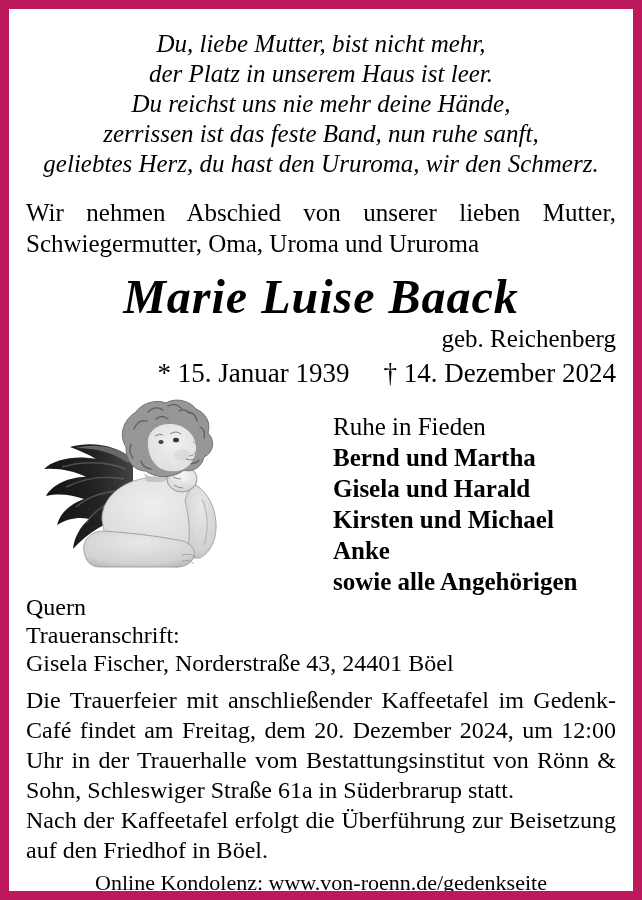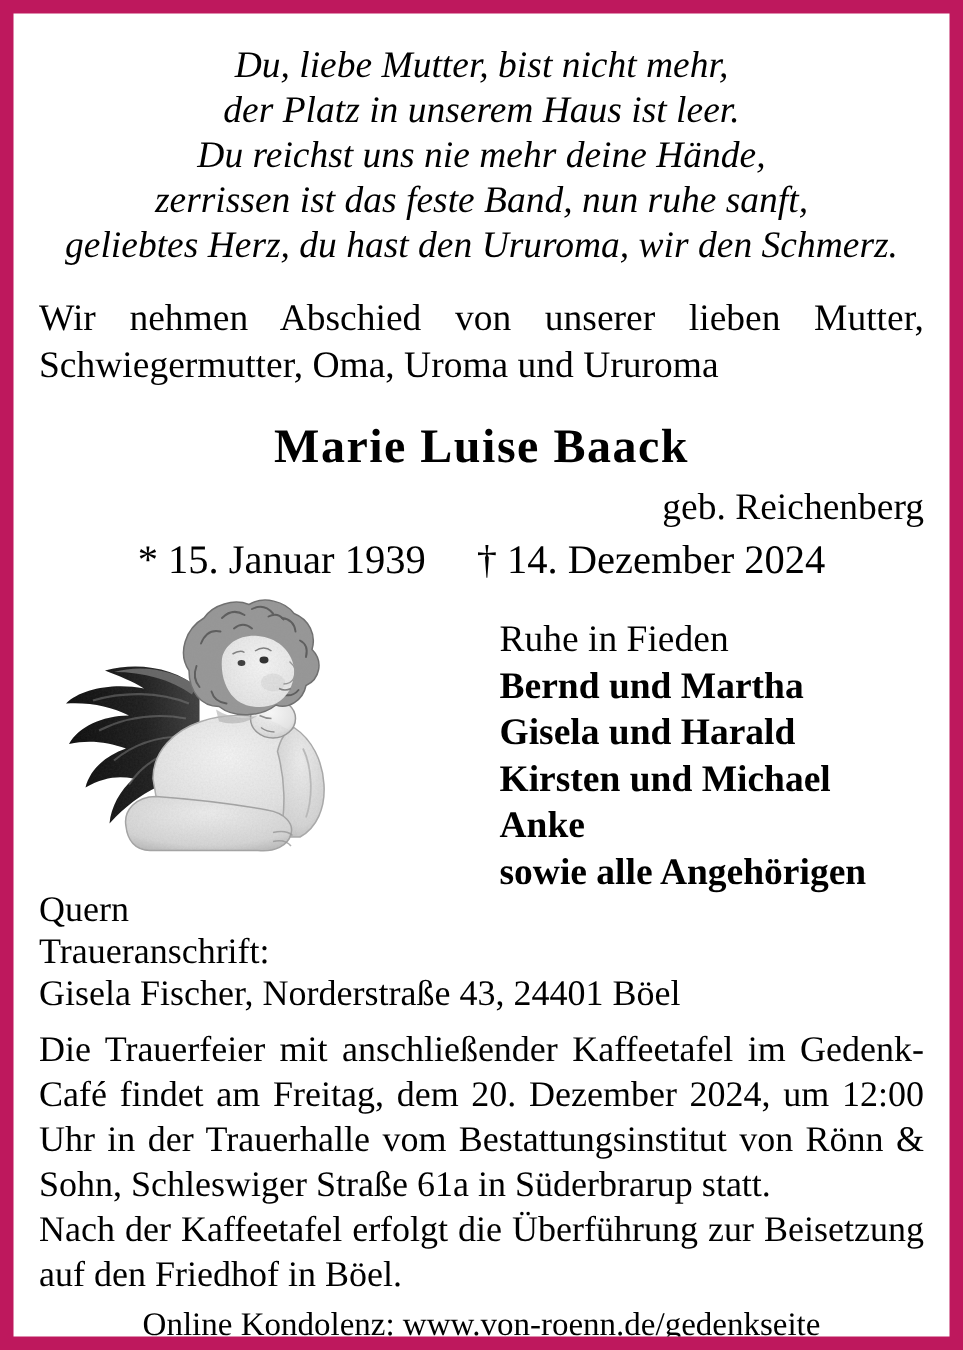--- a/index.html
+++ b/index.html
@@ -25,32 +25,33 @@
   .intro{
     margin-top:18px;
     text-align:justify;
     font-size:25px;
     line-height:31px;
   }
   .name{
     margin-top:10px;
     text-align:center;
     font-weight:bold;
-    font-size:32px;
+    font-style:italic;
+    font-size:48px;
     line-height:56px;
     letter-spacing:1px;
   }
   .maiden{
     text-align:right;
     font-size:25px;
     line-height:28px;
   }
   .dates{
     margin-top:4px;
-    text-align:center;
+    text-align:right;
     font-size:27px;
     line-height:32px;
     white-space:nowrap;
   }
   .dates .birth{margin-right:34px;}
   .middle{
     position:relative;
     margin-top:10px;
     height:194px;
   }

